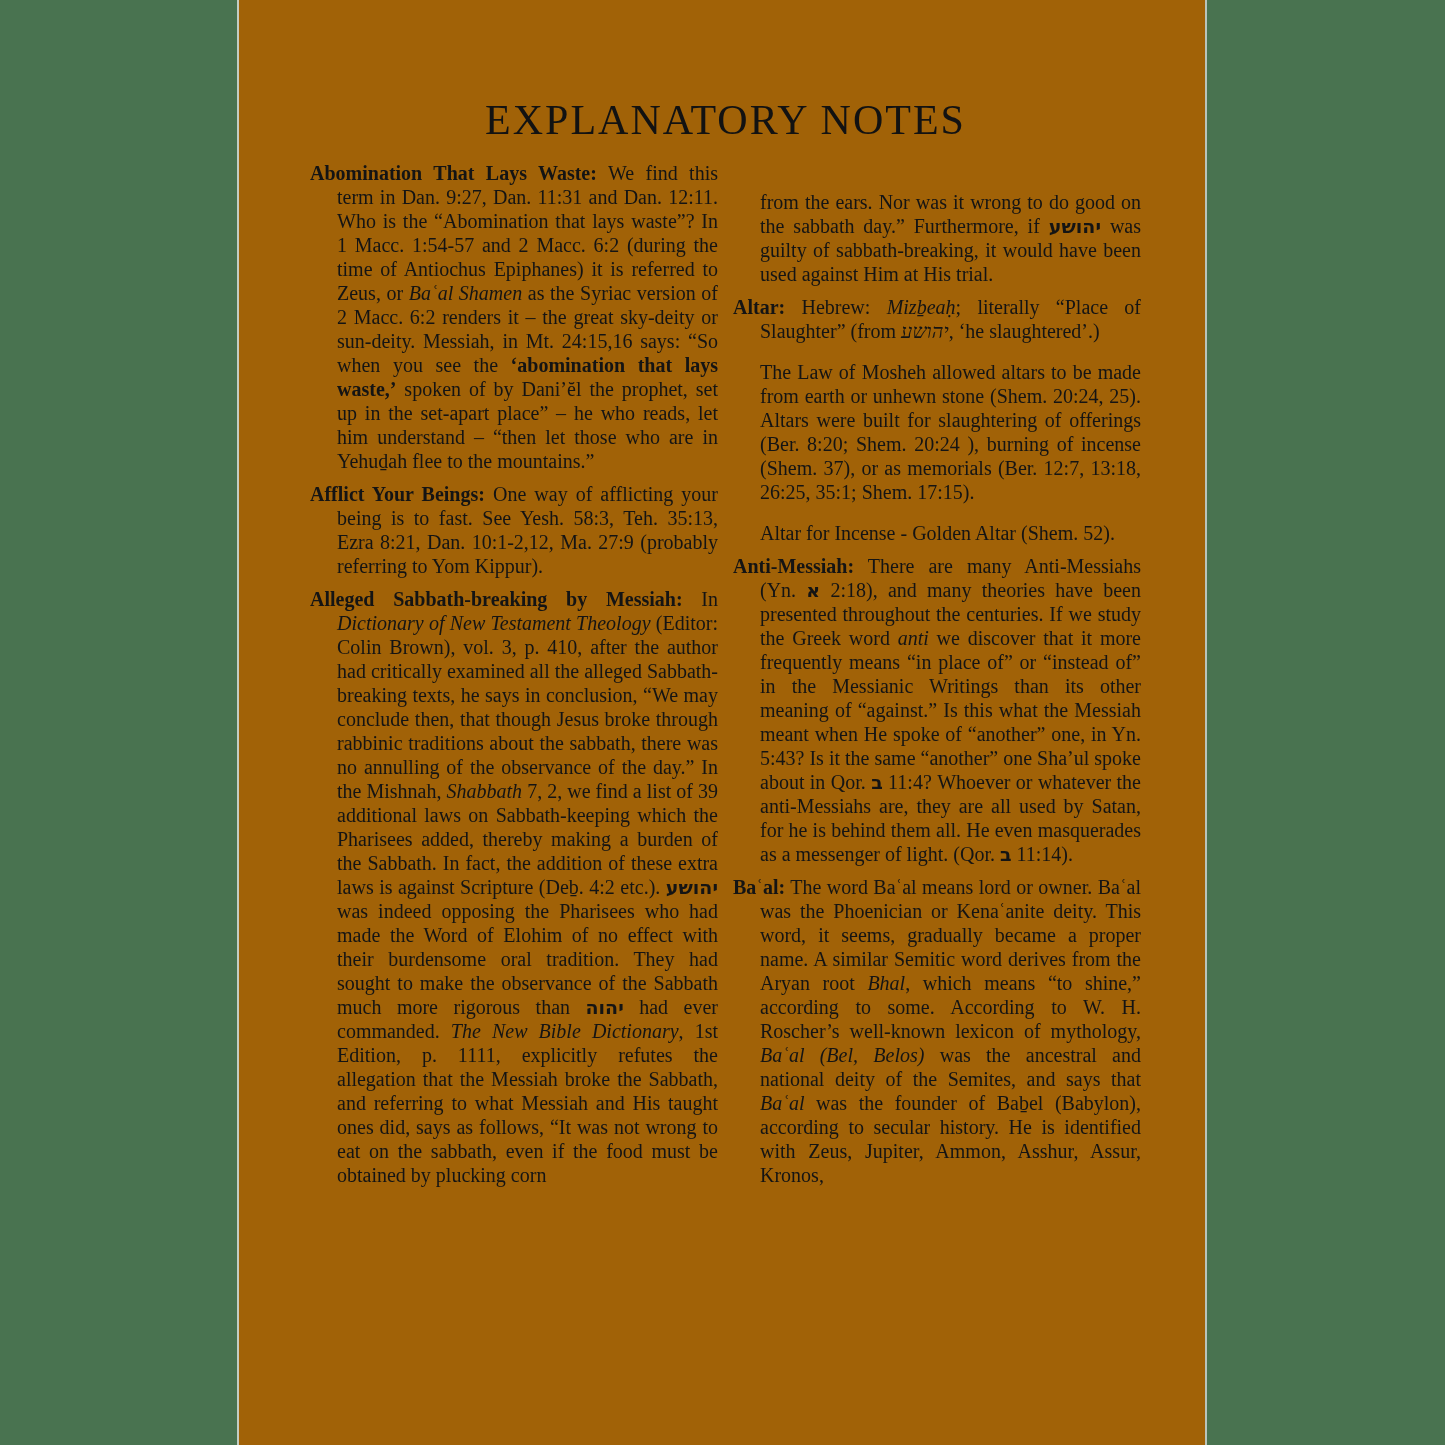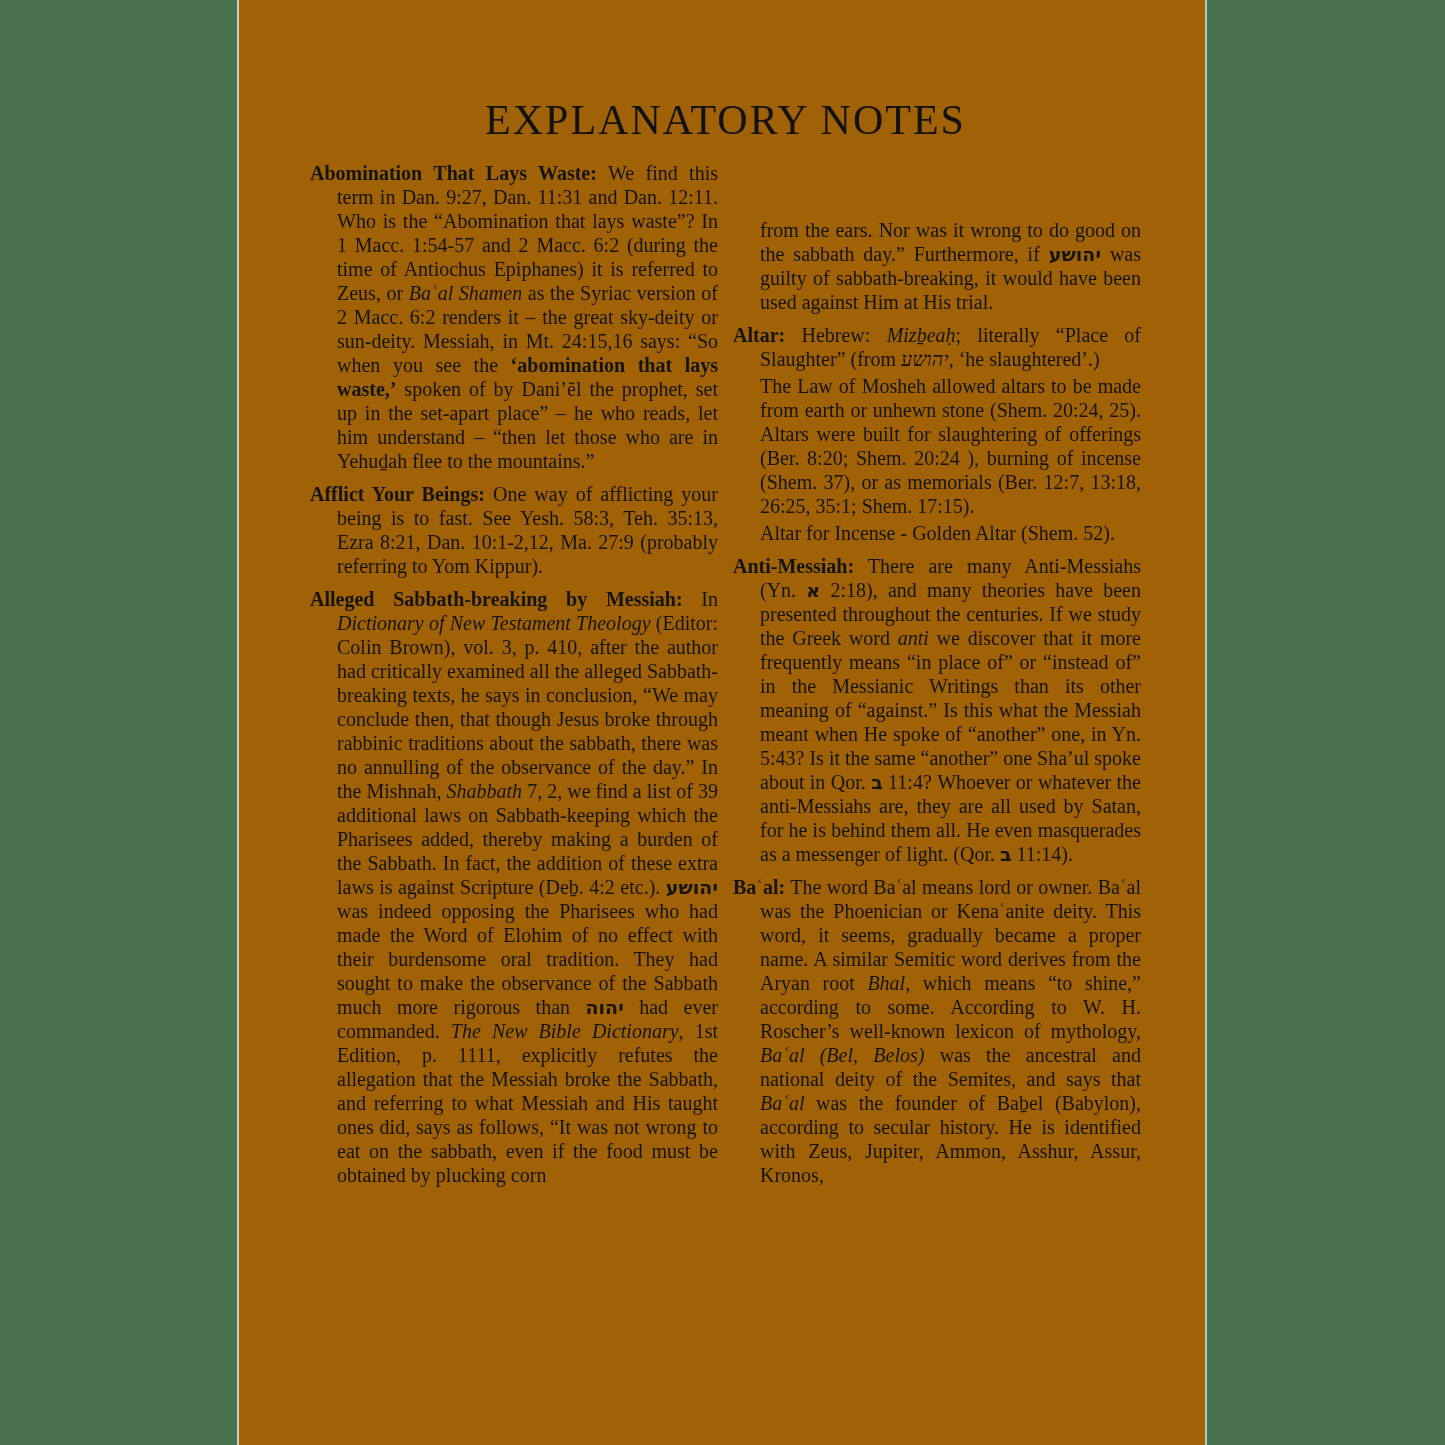--- a/index.html
+++ b/index.html
@@ -43,21 +43,21 @@
     align-items: flex-end;
   }
   .col {
     width: 408px;
     font-size: 20px;
     line-height: 24px;
     text-align: justify;
   }
   .entry { margin-bottom: 9px; }
   .entry p.hang { padding-left: 27px; text-indent: -27px; }
-  .entry p.sub  { padding-left: 27px; margin-top: 3px; }
+  .entry p.sub  { padding-left: 27px; margin-top: 17px; }
   .entry p.sub:first-child { margin-top: 16px; }
   .term { font-weight: bold; }
   i { font-style: italic; }
   b { font-weight: bold; }
   .hebrew {
     font-family: "DejaVu Serif", "DejaVu Sans", serif;
     font-weight: bold;
     font-size: 0.95em;
     direction: rtl;
     unicode-bidi: isolate;

